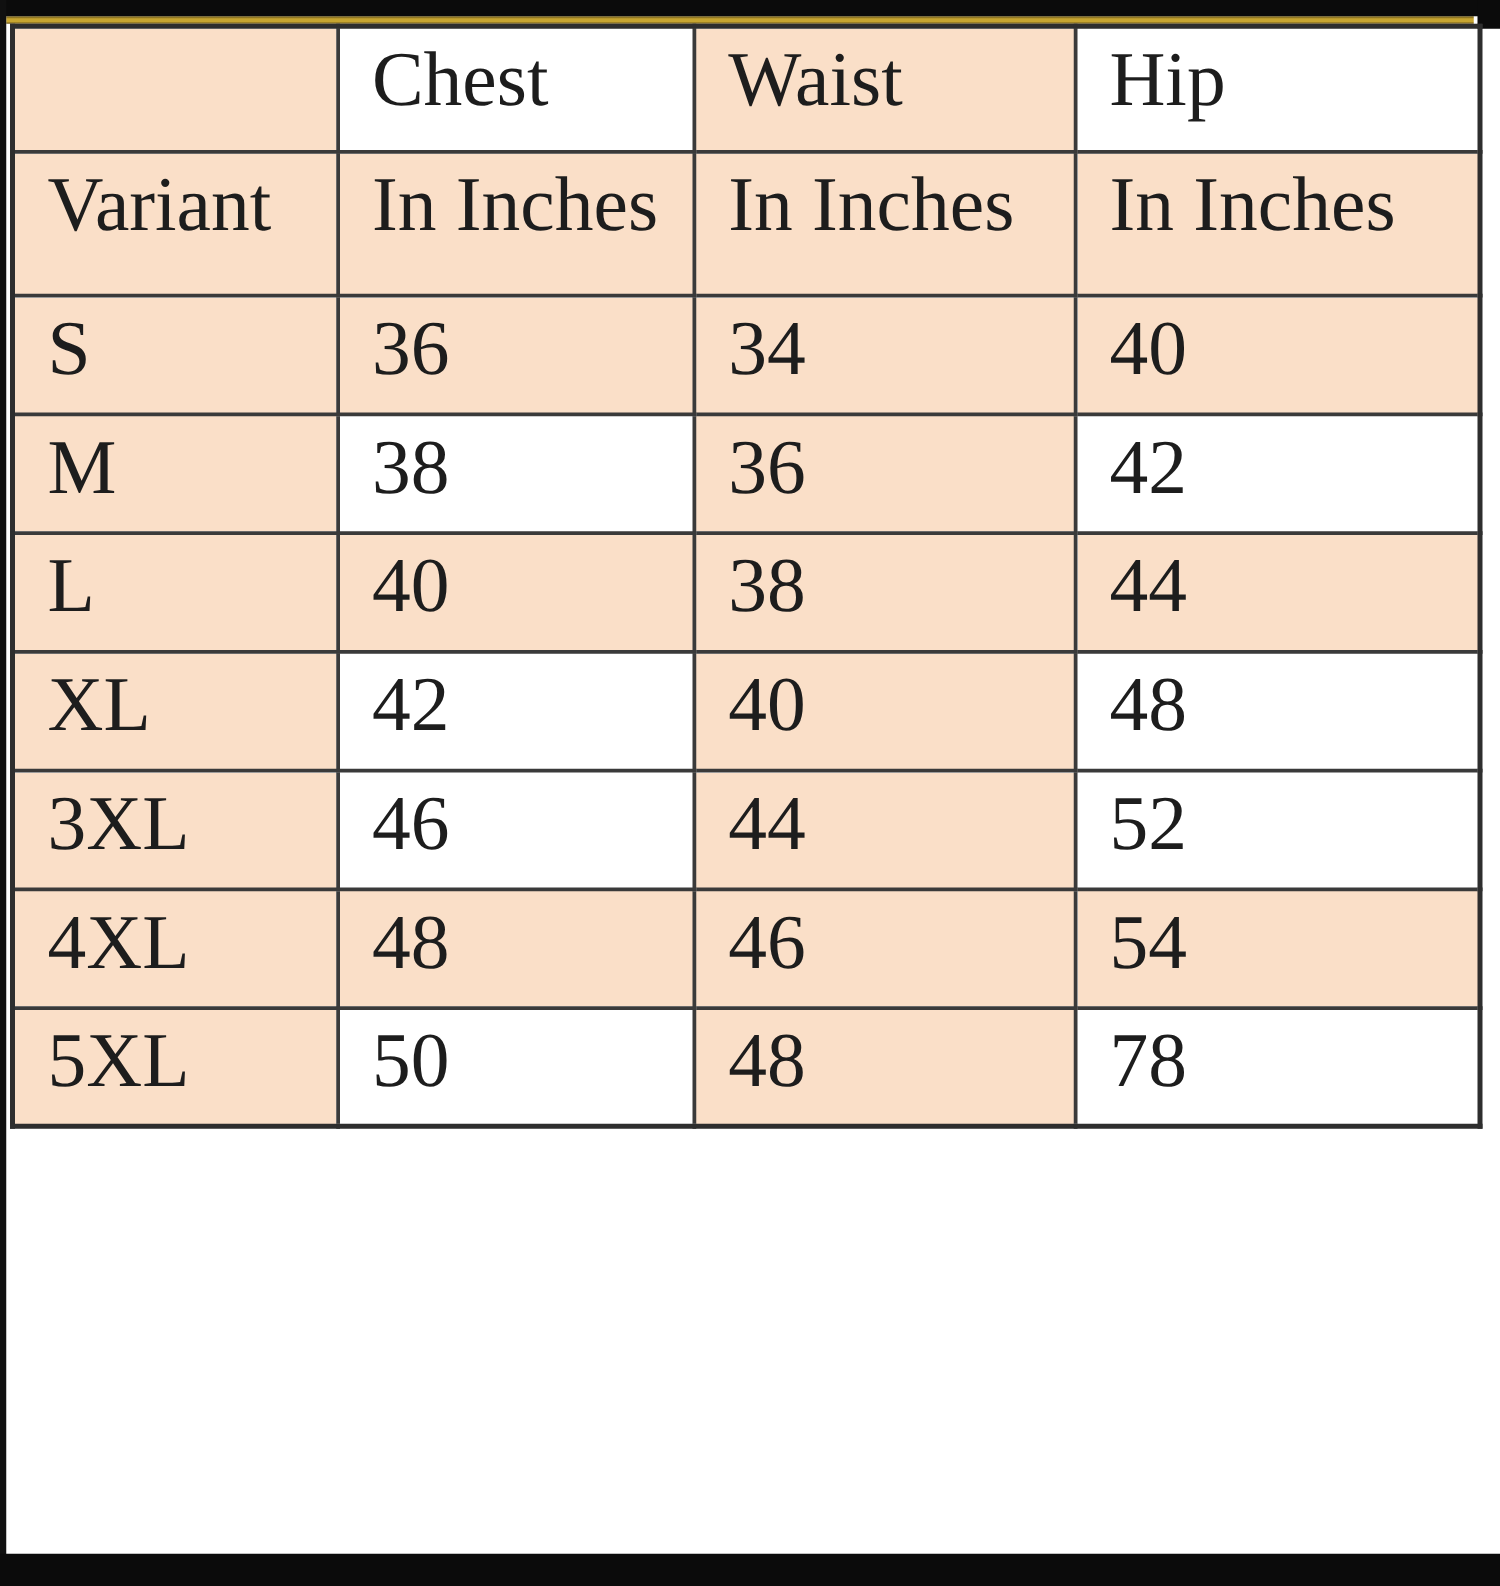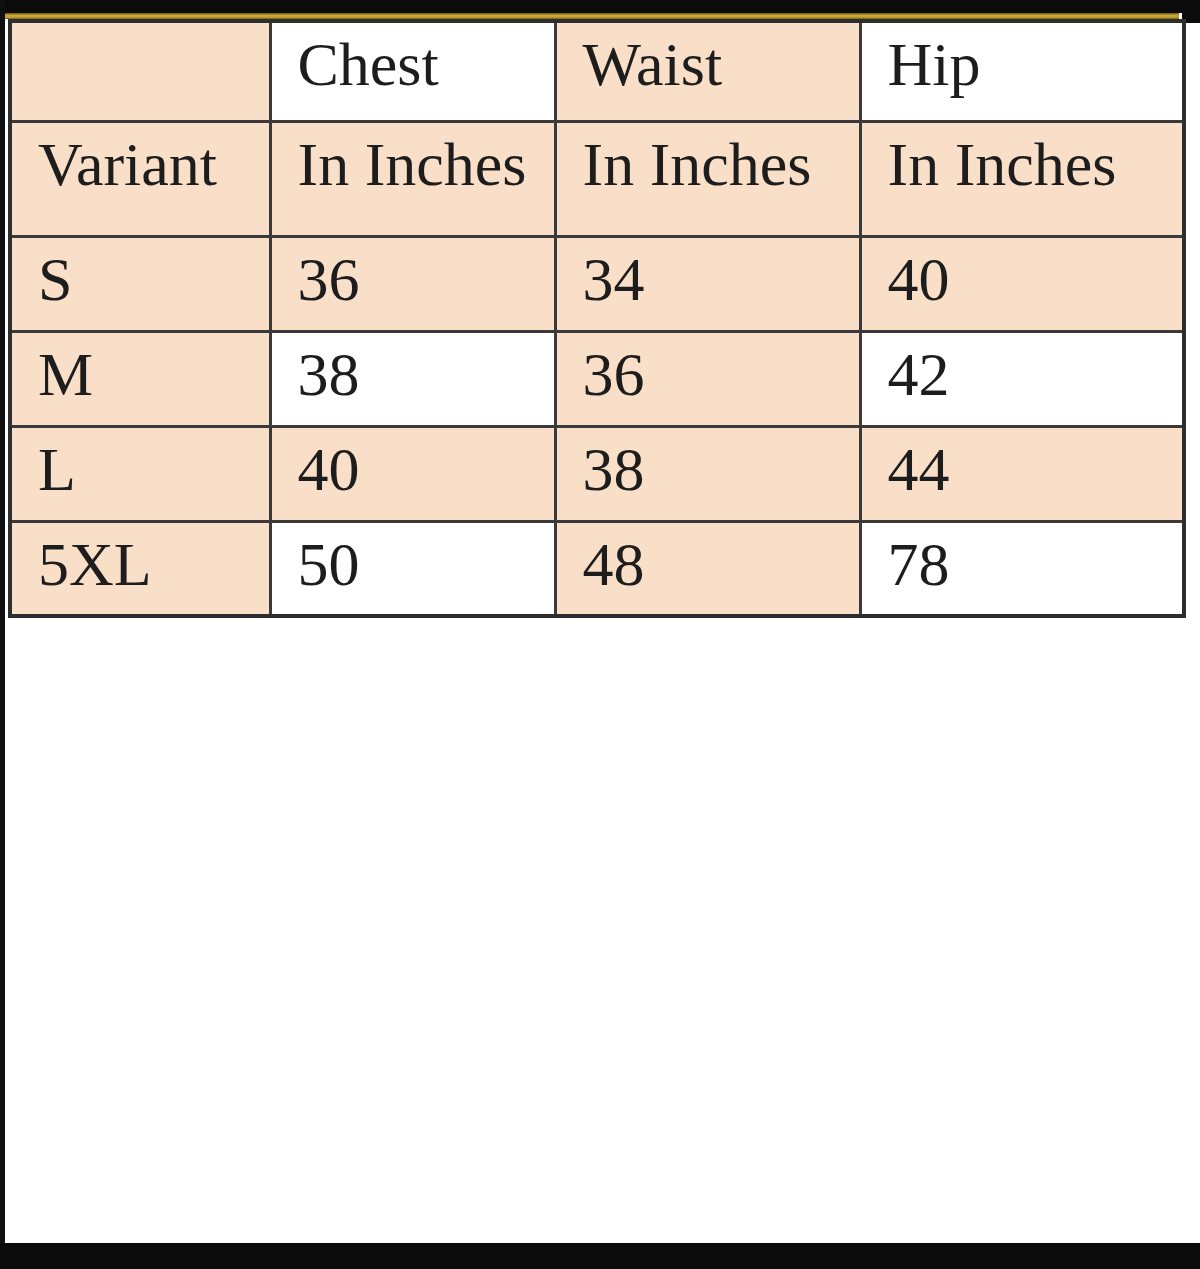--- a/index.html
+++ b/index.html
@@ -111,20 +111,38 @@
         <td class="peach">36</td>
         <td class="white">42</td>
       </tr>
       <tr class="r-data">
         <td class="peach">L</td>
         <td class="peach">40</td>
         <td class="peach">38</td>
         <td class="peach">44</td>
       </tr>
       <tr class="r-data">
+        <td class="peach">XL</td>
+        <td class="white">42</td>
+        <td class="peach">40</td>
+        <td class="white">48</td>
+      </tr>
+      <tr class="r-data">
+        <td class="peach">3XL</td>
+        <td class="white">46</td>
+        <td class="peach">44</td>
+        <td class="white">52</td>
+      </tr>
+      <tr class="r-data">
+        <td class="peach">4XL</td>
+        <td class="peach">48</td>
+        <td class="peach">46</td>
+        <td class="peach">54</td>
+      </tr>
+      <tr class="r-data">
         <td class="peach">5XL</td>
         <td class="white">50</td>
         <td class="peach">48</td>
         <td class="white">78</td>
       </tr>
     </tbody>
 </table>
 
 <div class="bottom-bar"></div>
 

